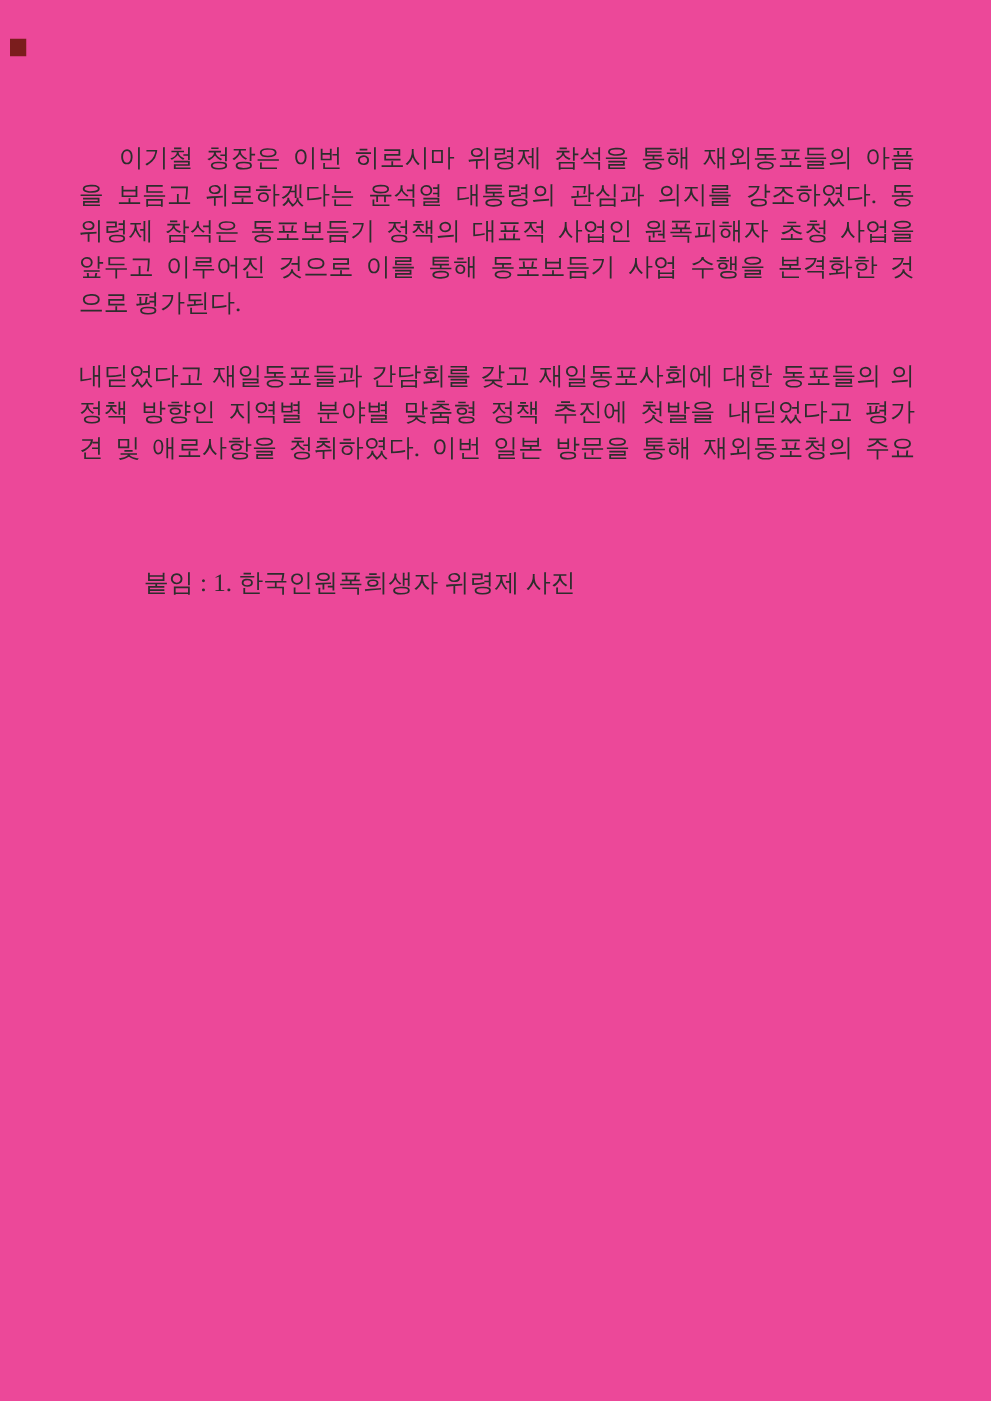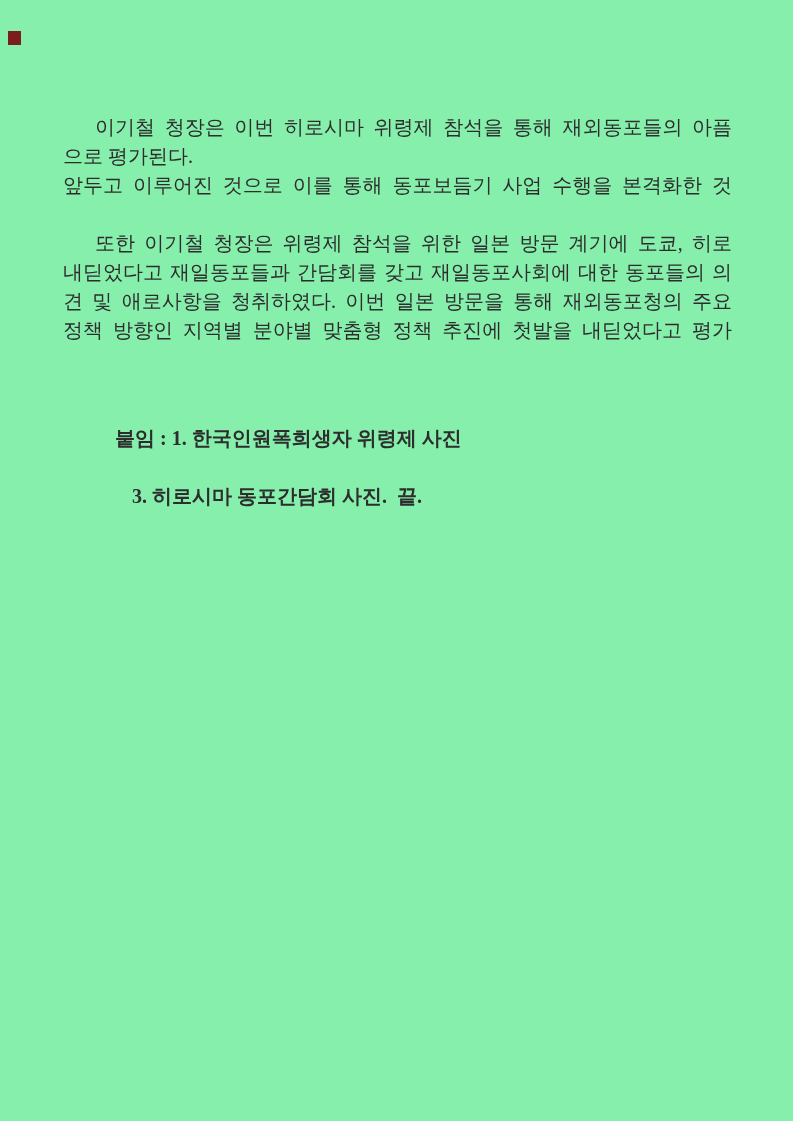--- a/index.html
+++ b/index.html
@@ -4,21 +4,21 @@
 <style>
   html, body {
     margin: 0;
     padding: 0;
     background: #ffffff;
   }
   .page {
     position: relative;
     width: 793px;
     height: 1121px;
-    background: #86efac;
+    background: #ec4899;
     overflow: hidden;
     font-family: "Liberation Serif", "DejaVu Serif", serif;
   }
   .stamp {
     position: absolute;
     left: 8px;
     top: 31px;
     width: 13px;
     height: 14px;
   }
@@ -49,52 +49,51 @@
   .line.last {
     text-align-last: left;
   }
   .attachments {
     margin-top: 50px;
     padding-left: 12px;
   }
   .att-row {
     white-space: pre-wrap;
     text-align: left;
-    font-weight: bold;
   }
   .att-label {
     white-space: pre-wrap;
   }
   .att-row.cont {
     margin-left: 57px;
   }
 </style>
 </head>
 <body>
 
 <div class="page">
 
   <div class="stamp" style="background-color: rgb(123, 29, 29);"></div>
 
   <div class="content">
 
     <div class="para">
       <div class="line first">이기철 청장은 이번 히로시마 위령제 참석을 통해 재외동포들의 아픔</div>
+      <div class="line">을 보듬고 위로하겠다는 윤석열 대통령의 관심과 의지를 강조하였다. 동</div>
+      <div class="line">위령제 참석은 동포보듬기 정책의 대표적 사업인 원폭피해자 초청 사업을</div>
+      <div class="line">앞두고 이루어진 것으로 이를 통해 동포보듬기 사업 수행을 본격화한 것</div>
       <div class="line last">으로 평가된다.</div>
-      <div class="line">앞두고 이루어진 것으로 이를 통해 동포보듬기 사업 수행을 본격화한 것</div>
     </div>
 
     <div class="para">
-      <div class="line first">또한 이기철 청장은 위령제 참석을 위한 일본 방문 계기에 도쿄, 히로</div>
       <div class="line">내딛었다고 재일동포들과 간담회를 갖고 재일동포사회에 대한 동포들의 의</div>
+      <div class="line">정책 방향인 지역별 분야별 맞춤형 정책 추진에 첫발을 내딛었다고 평가</div>
       <div class="line">견 및 애로사항을 청취하였다. 이번 일본 방문을 통해 재외동포청의 주요</div>
-      <div class="line">정책 방향인 지역별 분야별 맞춤형 정책 추진에 첫발을 내딛었다고 평가</div>
     </div>
 
     <div class="attachments">
       <div class="att-row">
         <span class="att-label">붙임 : </span><span>1. 한국인원폭희생자 위령제 사진</span>
       </div>
-      <div class="att-row cont">3. 히로시마 동포간담회 사진.  끝.</div>
     </div>
 
   </div>
 </div>
 
 </body></html>

